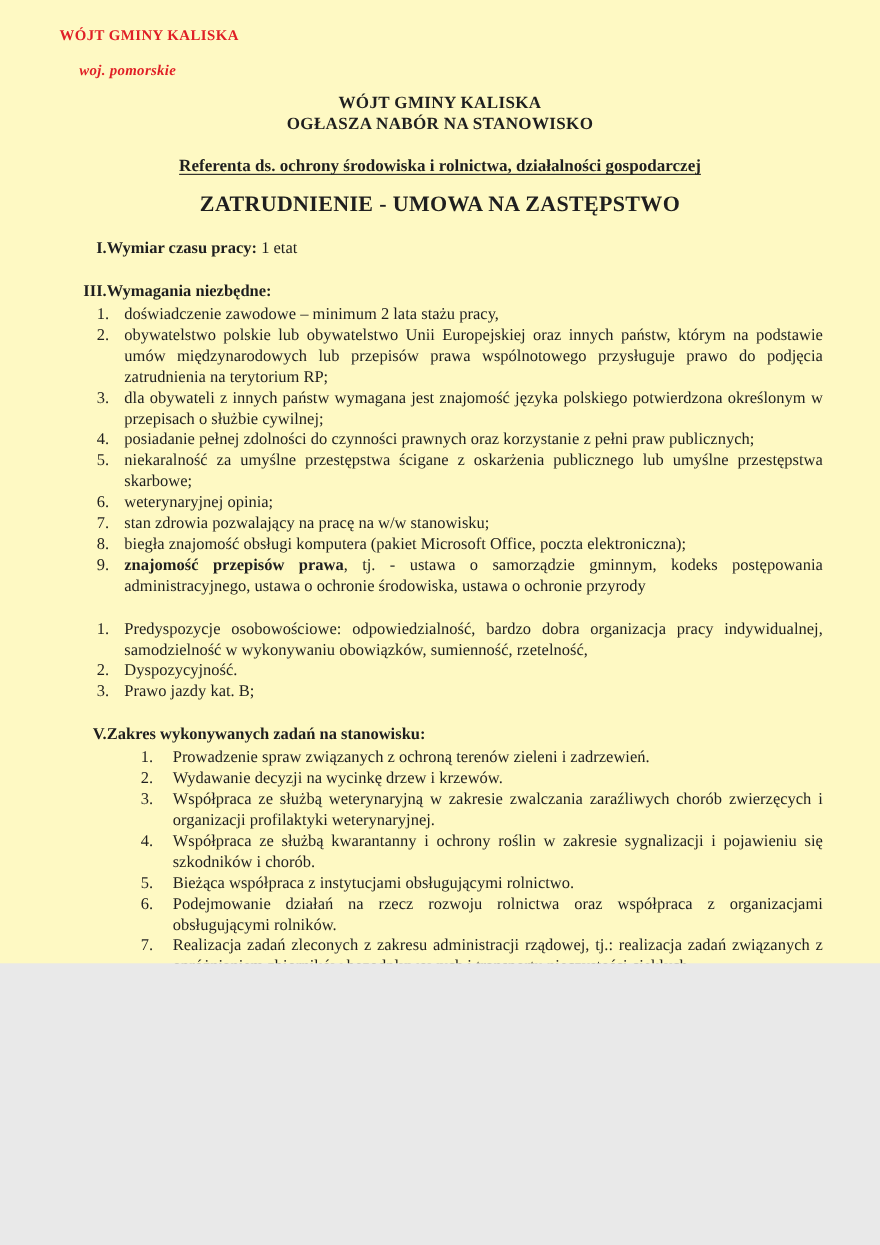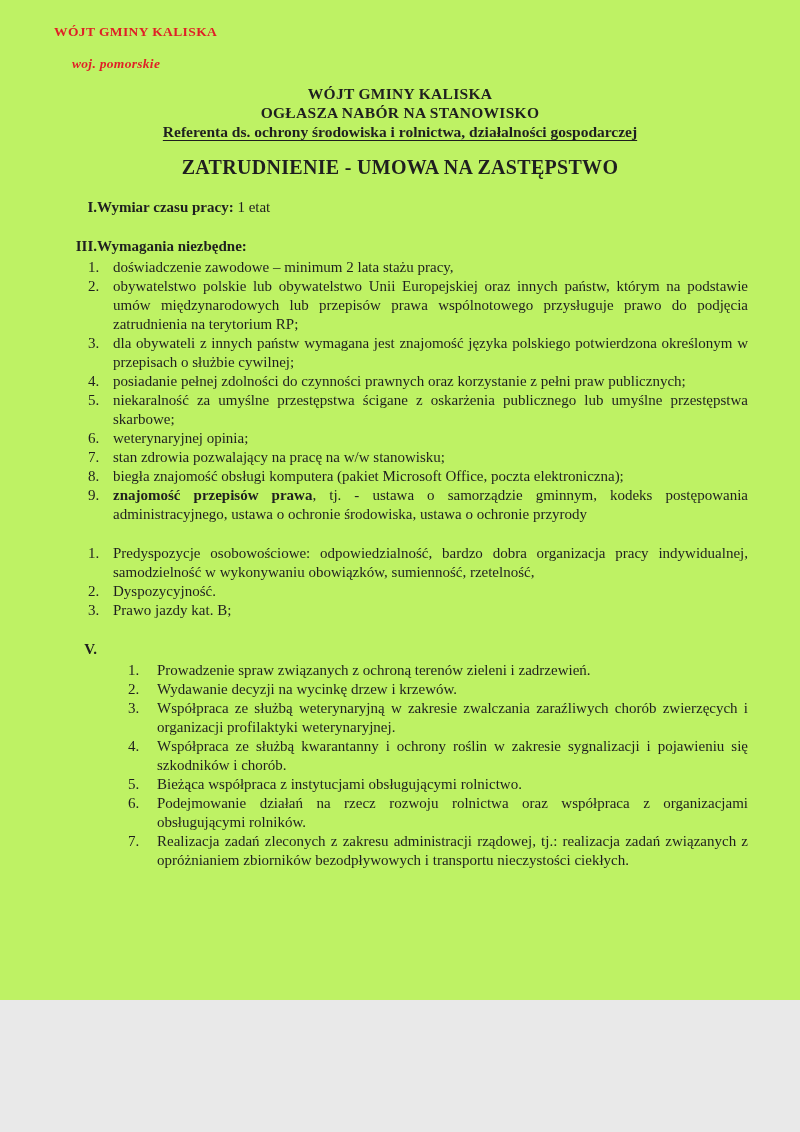--- a/index.html
+++ b/index.html
@@ -1,35 +1,35 @@
 <!DOCTYPE html>
 <html lang="pl"><head>
 <meta charset="utf-8">
 <style>
   html,body{margin:0;padding:0;background:#e9e9e9;}
   .page{
     position:relative;
-    width:800px;height:1000px;
+    width:800px;height:876px;
     margin:0 auto;
-    background:#bef264;
+    background:#fef9c3;
     font-family:"Liberation Serif", serif;
     font-size:15px;
     line-height:19px;
     color:#1f1f1f;
     overflow:hidden;
   }
   
   .stamp{position:absolute;top:22px;left:54px;color:#e01f26;}
   .stamp-line1{font-weight:700;font-size:13.5px;letter-spacing:.4px;}
   .stamp-line2{font-weight:700;font-style:italic;font-size:13.5px;margin:13px 0 0 18px;letter-spacing:.3px;}
 
   
   .titles{padding-top:84px;text-align:center;}
   .doc-title{font-weight:700;font-size:15.5px;line-height:19px;letter-spacing:.3px;}
-  .position-line{font-weight:700;font-size:15.5px;text-decoration:underline;text-underline-offset:3px;}
+  .position-line{margin-top:19px;font-weight:700;font-size:15.5px;text-decoration:underline;text-underline-offset:3px;}
   .employment-line{margin-top:17px;font-weight:700;font-size:20px;letter-spacing:.3px;}
 
   
   .content{margin:21px 52px 0 55px;}
   .section{margin-bottom:20px;}
   .sec-row{display:flex;}
   .numeral{width:42px;flex-shrink:0;text-align:right;font-weight:700;}
   .sec-content{flex:1;}
   .sec-heading{font-weight:700;}
   .sec-inline{font-weight:400;}
@@ -125,21 +125,21 @@
           </div>
           <div class="item">
             <div class="item-num">3.</div>
             <div class="item-text">Prawo jazdy kat. B;</div>
           </div>
         </div>
       </div>
       <div class="section">
         <div class="sec-row">
           <div class="numeral">V.</div>
-          <div class="sec-content"></div>
+          <div class="sec-content"><span class="sec-heading">Zakres wykonywanych zadań na stanowisku:</span></div>
         </div>
         <div class="items deep">
           <div class="item">
             <div class="item-num">1.</div>
             <div class="item-text">Prowadzenie spraw związanych z ochroną terenów zieleni i zadrzewień.</div>
           </div>
           <div class="item">
             <div class="item-num">2.</div>
             <div class="item-text">Wydawanie decyzji na wycinkę drzew i krzewów.</div>
           </div>

